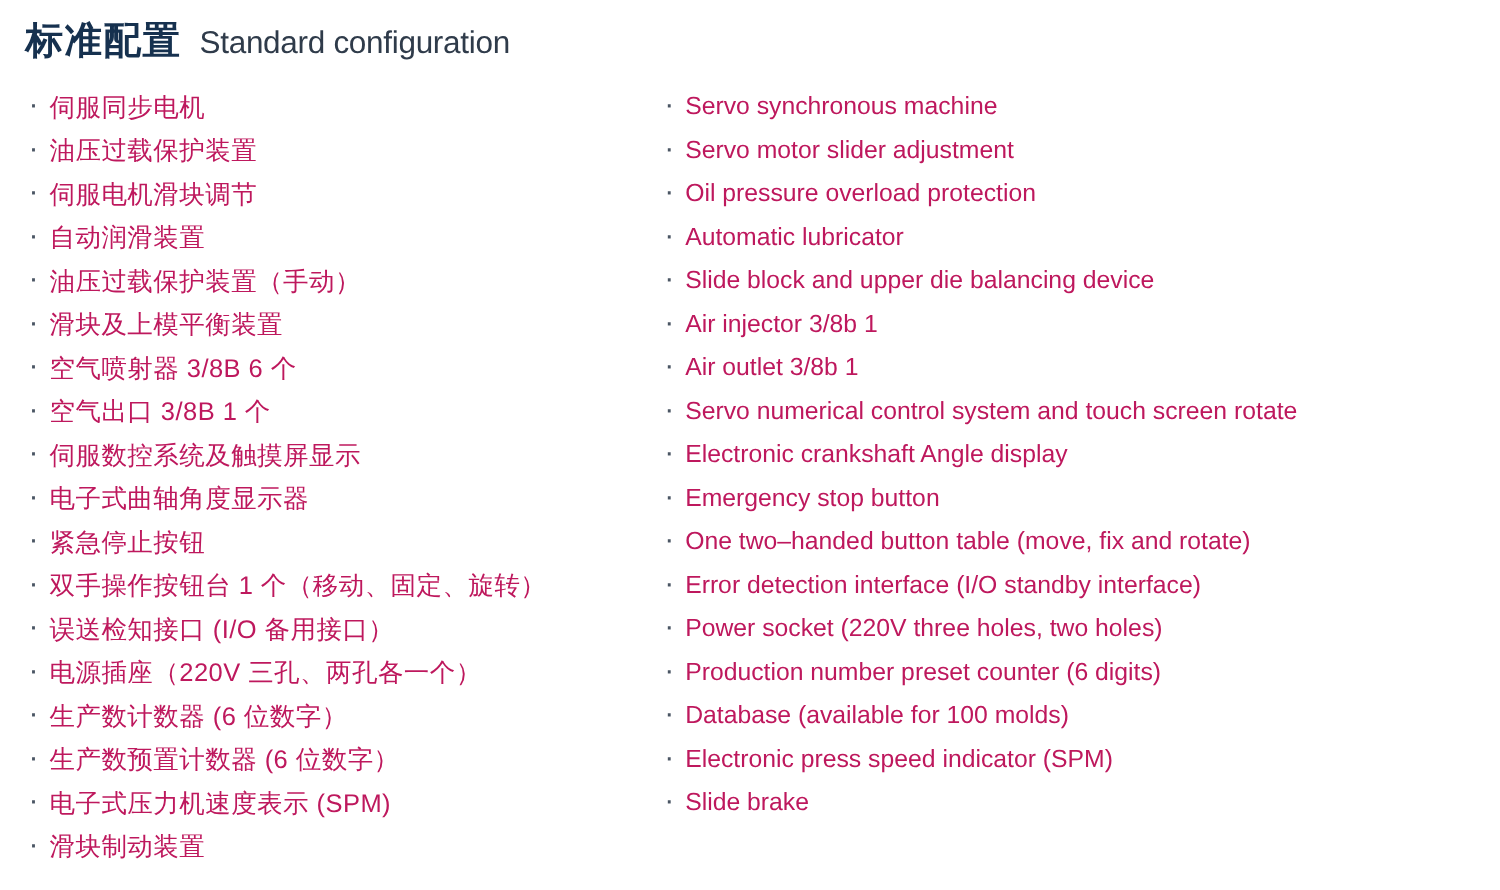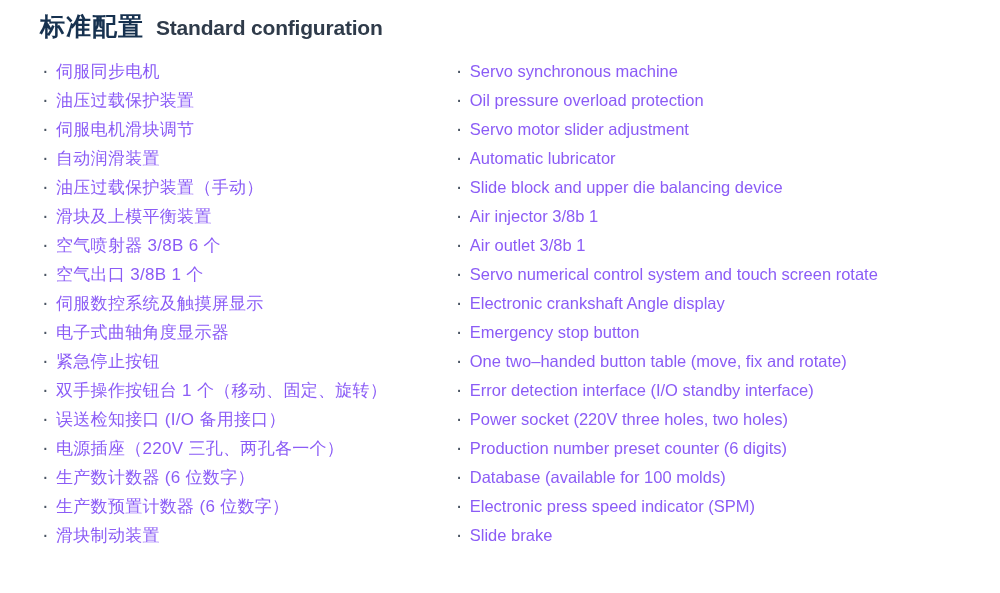--- a/index.html
+++ b/index.html
@@ -12,38 +12,38 @@
     background: #ffffff;
     font-family: "Liberation Sans", sans-serif;
     color: #3f4854;
     overflow: hidden;
   }
   .page {
     position: relative;
     width: 1000px;
     height: 487px;
     box-sizing: border-box;
-    padding: 10px 20px 0 32px;
+    padding: 10px 20px 0 9px;
   }
   .heading {
     display: flex;
     align-items: baseline;
     gap: 12px;
     padding-left: 8px;
     margin-bottom: 14px;
   }
   .heading-cn {
     font-size: 25px;
     font-weight: bold;
     color: #16314f;
     letter-spacing: 1px;
   }
   .heading-en {
     font-size: 21px;
-    font-weight: bold;
+    font-weight: normal;
     color: #2f3b4a;
     letter-spacing: -0.2px;
   }
   .columns {
     display: flex;
     align-items: flex-start;
   }
   .col {
     box-sizing: border-box;
   }
@@ -56,21 +56,21 @@
     padding-left: 10px;
   }
   ul.list {
     list-style: none;
     margin: 0;
     padding: 0;
   }
   ul.list li {
     position: relative;
     padding-left: 16px;
-    color: #8b5cf6;
+    color: #be185d;
     line-height: 29px;
     white-space: nowrap;
   }
   ul.list li::before {
     content: "\00b7";
     position: absolute;
     left: 2px;
     top: -1px;
     font-size: 20px;
     line-height: 29px;
@@ -108,30 +108,31 @@
         <li>空气喷射器 3/8B 6 个</li>
         <li>空气出口 3/8B 1 个</li>
         <li>伺服数控系统及触摸屏显示</li>
         <li>电子式曲轴角度显示器</li>
         <li>紧急停止按钮</li>
         <li>双手操作按钮台 1 个（移动、固定、旋转）</li>
         <li>误送检知接口 (I/O 备用接口）</li>
         <li>电源插座（220V 三孔、两孔各一个）</li>
         <li>生产数计数器 (6 位数字）</li>
         <li>生产数预置计数器 (6 位数字）</li>
+        <li>电子式压力机速度表示 (SPM)</li>
         <li>滑块制动装置</li>
 
       </ul>
     </div>
 
     <div class="col col-en">
       <ul class="list">
         <li>Servo synchronous machine</li>
+        <li>Servo motor slider adjustment</li>
         <li>Oil pressure overload protection</li>
-        <li>Servo motor slider adjustment</li>
         <li>Automatic lubricator</li>
         <li>Slide block and upper die balancing device</li>
         <li>Air injector 3/8b 1</li>
         <li>Air outlet 3/8b 1</li>
         <li>Servo numerical control system and touch screen rotate</li>
         <li>Electronic crankshaft Angle display</li>
         <li>Emergency stop button</li>
         <li>One two–handed button table (move, fix and rotate)</li>
         <li>Error detection interface (I/O standby interface)</li>
         <li>Power socket (220V three holes, two holes)</li>

